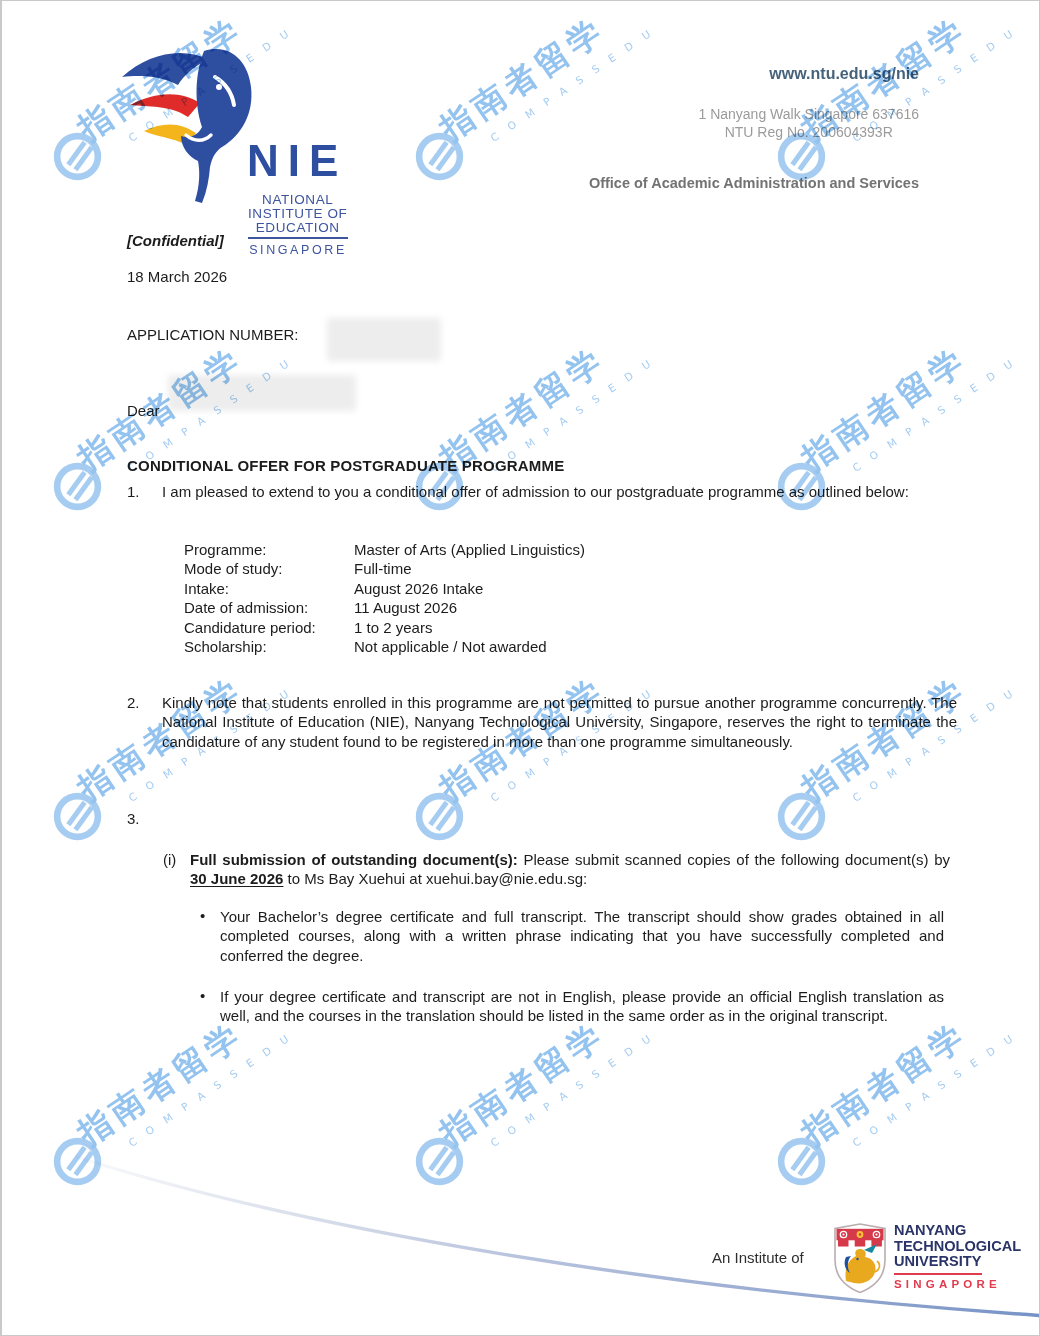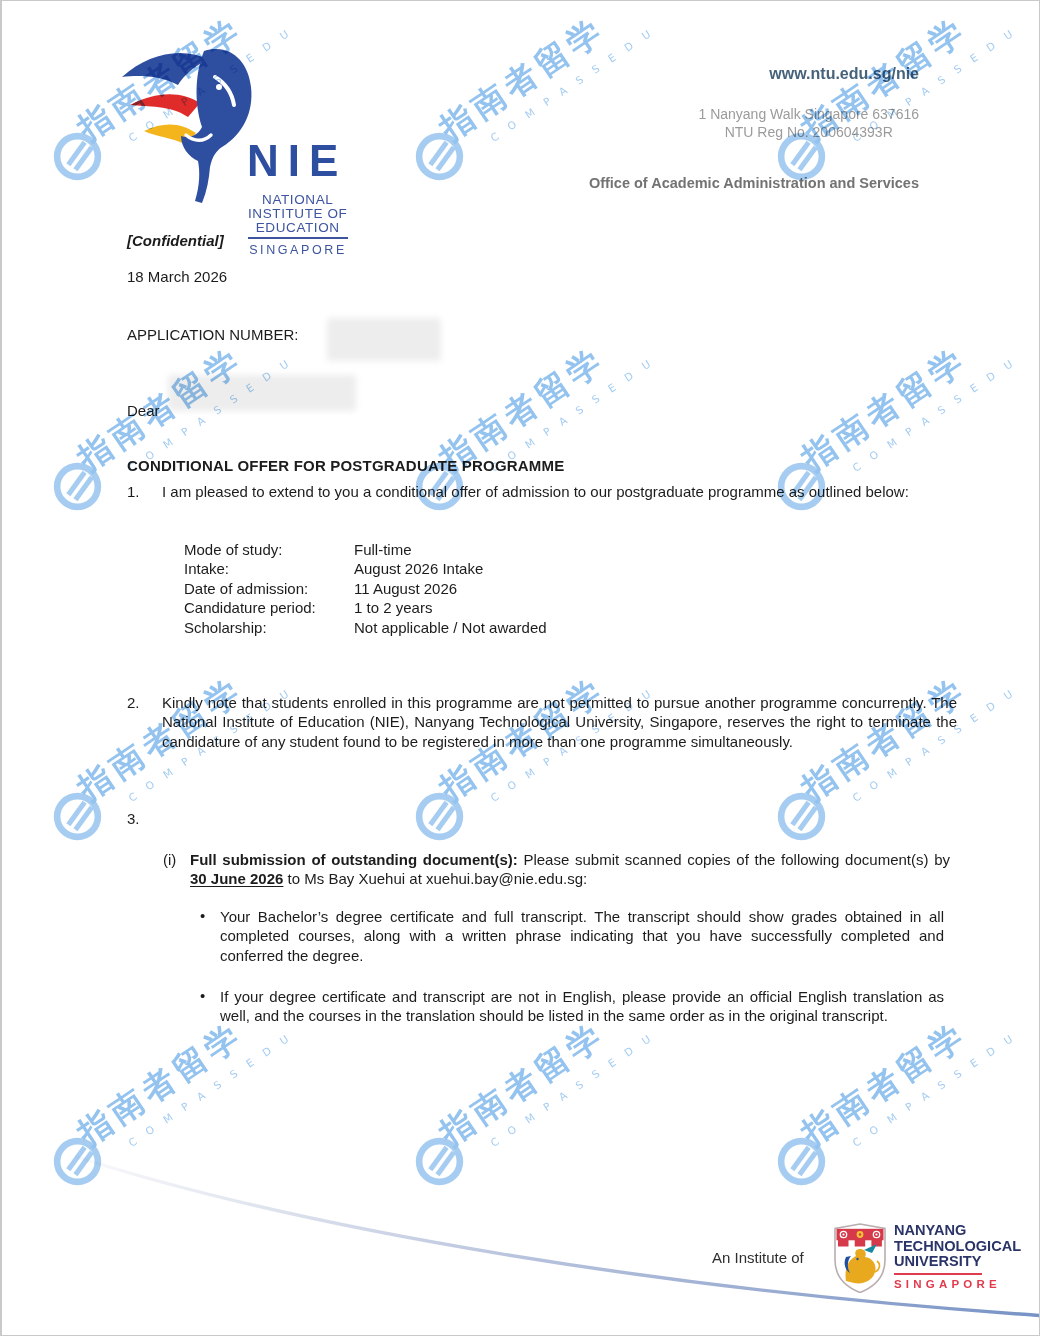--- a/index.html
+++ b/index.html
@@ -109,20 +109,24 @@
   <div class="blk appnum">APPLICATION NUMBER:</div>
   <div class="blk dear">Dear</div>
   <div class="blk subject">CONDITIONAL OFFER FOR POSTGRADUATE PROGRAMME</div>
 
   <div class="blk p1 num-item just">
     <span class="num">1.</span>
     <span>I am pleased to extend to you a conditional offer of admission to our postgraduate programme as outlined below:</span>
   </div>
 
   <div class="blk details">
+    <div class="drow">
+      <span class="dlabel">Programme:</span>
+      <span>Master of Arts (Applied Linguistics)</span>
+    </div>
     <div class="drow">
       <span class="dlabel">Mode of study:</span>
       <span>Full-time</span>
     </div>
     <div class="drow">
       <span class="dlabel">Intake:</span>
       <span>August 2026 Intake</span>
     </div>
     <div class="drow">
       <span class="dlabel">Date of admission:</span>

